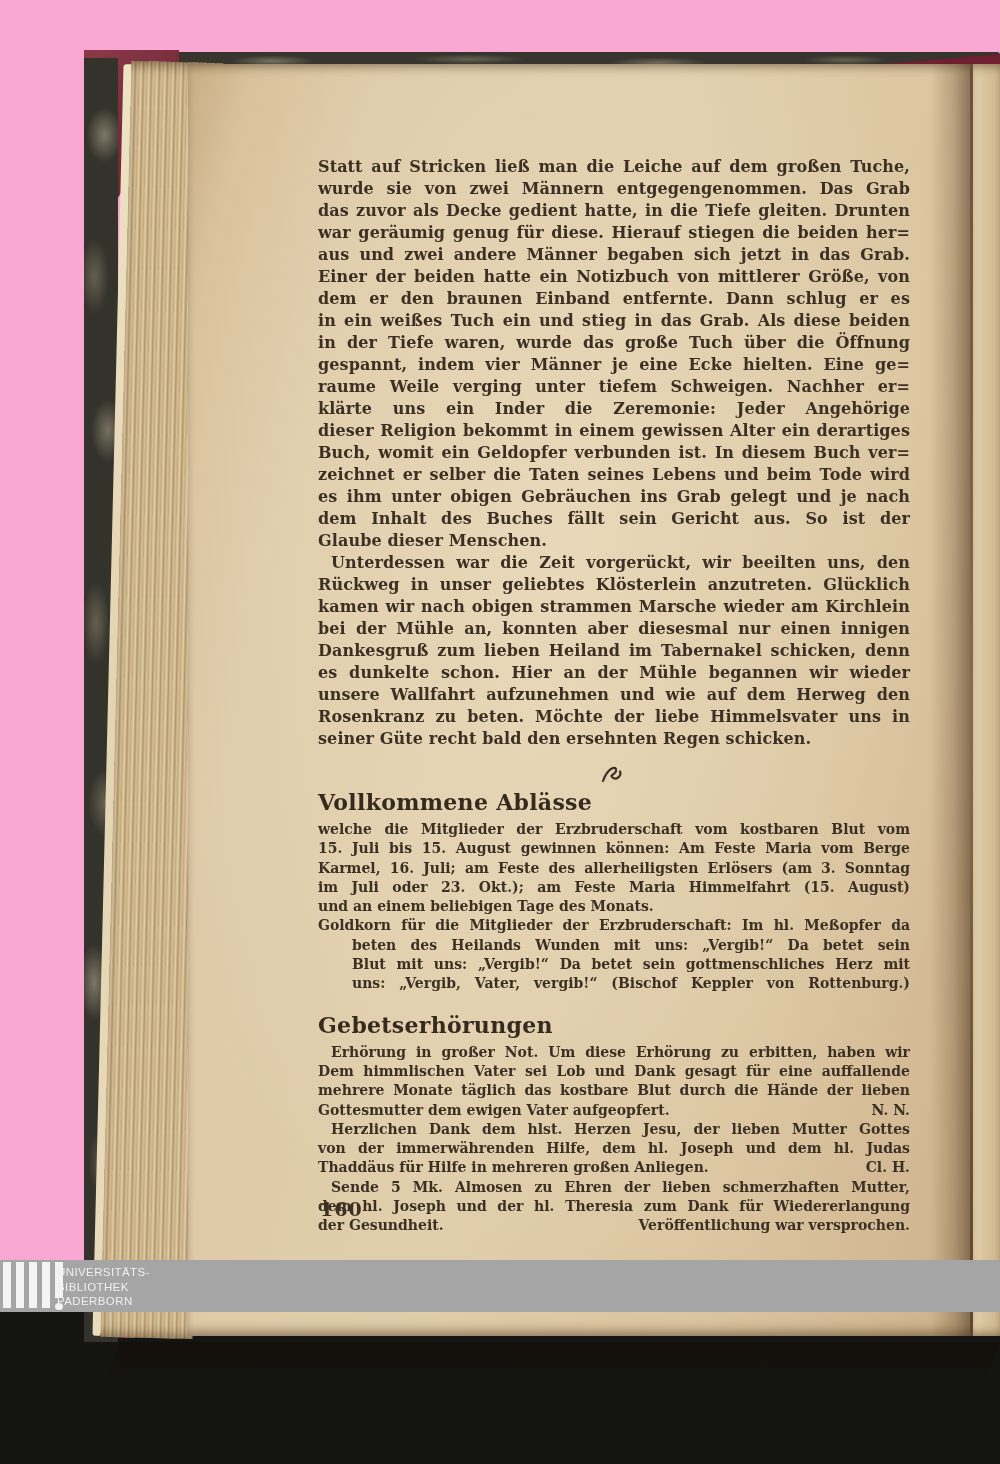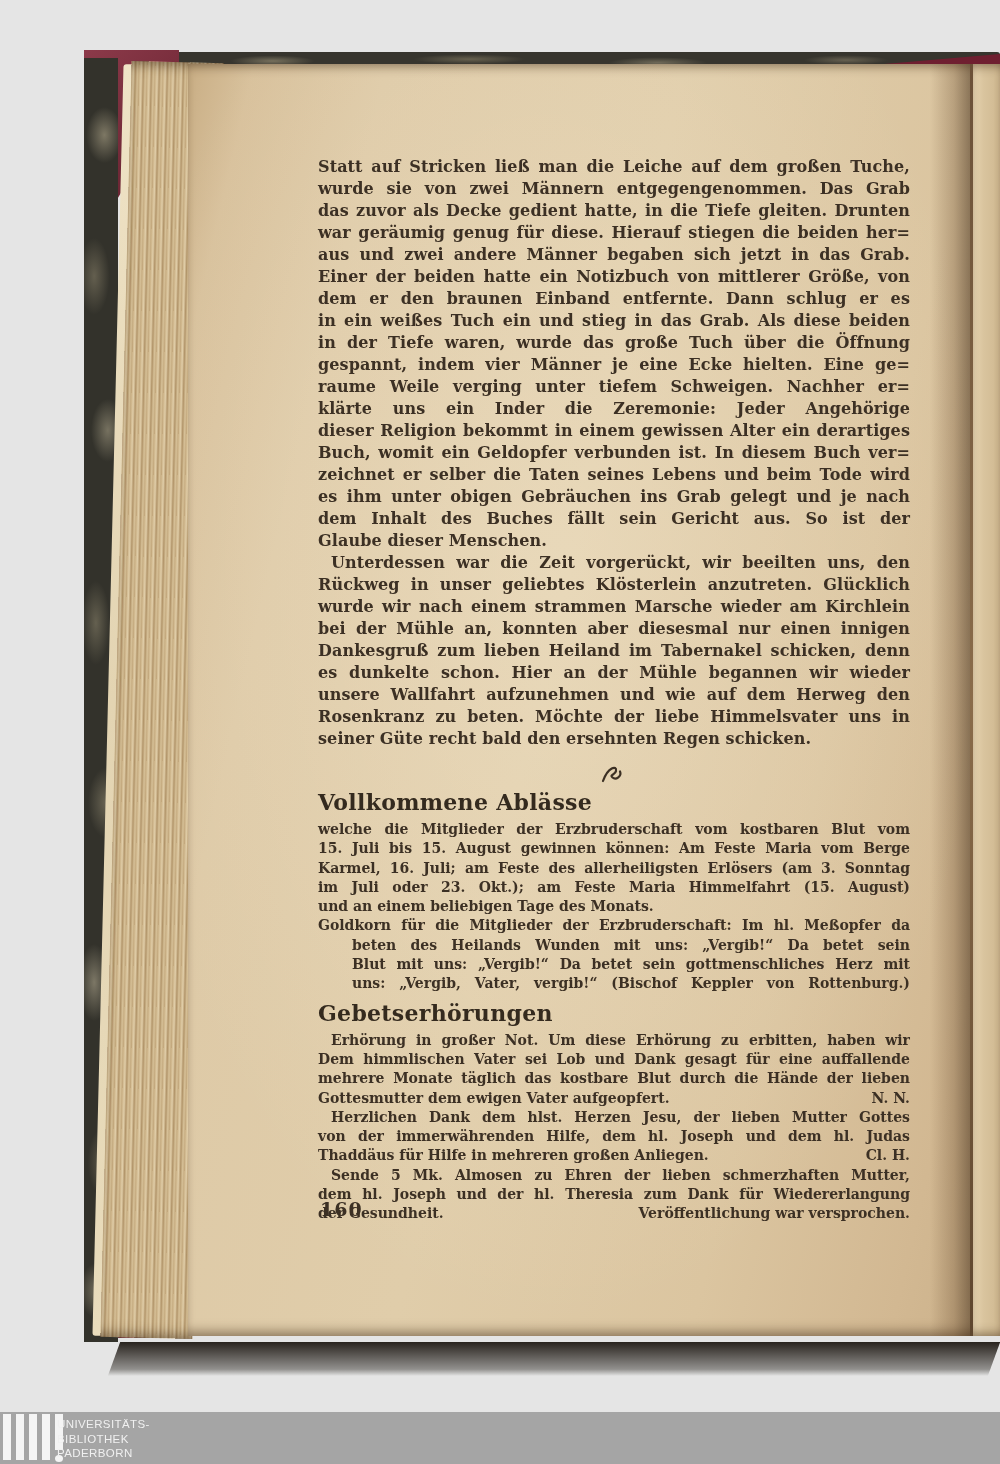--- a/index.html
+++ b/index.html
@@ -1,17 +1,17 @@
 <!DOCTYPE html>
 <html><head>
 <meta charset="utf-8">
 <style>
   * { margin:0; padding:0; box-sizing:border-box; }
   html,body { width:1000px; height:1464px; background:#141412; overflow:hidden; }
-  #canvas { position:relative; width:1000px; height:1464px; background:#e5e5e5; font-family:"DejaVu Serif", serif; }
+  #canvas { position:relative; width:1000px; height:1312px; background:#f9a8d4; font-family:"DejaVu Serif", serif; }
 
   
   .book { position:absolute; left:84px; top:50px; width:916px; height:1300px; }
 
   .cover-top-band { position:absolute; left:60px; top:2px; width:856px; height:18px;
     background-color:#37352e;
     background-image:
       radial-gradient(ellipse 60px 8px at 15% 50%, rgba(170,160,130,.55), transparent 70%),
       radial-gradient(ellipse 80px 7px at 38% 40%, rgba(150,140,110,.5), transparent 70%),
       radial-gradient(ellipse 70px 8px at 60% 60%, rgba(180,170,140,.45), transparent 70%),
@@ -65,21 +65,21 @@
   
   .textcol { position:absolute; left:318px; top:156px; width:592px; color:#3c3024; }
   .tline { text-align:justify; text-align-last:justify; white-space:normal; }
   .lastleft { text-align-last:left; }
   .mainpar .tline { font-size:16px; font-weight:bold; line-height:22px; height:22px; letter-spacing:.1px; }
   .smallpar .tline { font-size:14px; font-weight:bold; line-height:19.3px; height:19.3px; }
   .ind-first .tline:first-child { text-indent:13px; }
   .hang .tline { padding-left:34px; }
   .ornament-row { height:24px; margin-top:14px; text-align:center; }
   .heading { font-size:22px; font-weight:bold; color:#342a1e; letter-spacing:.3px; line-height:28px; margin-top:0; }
-  .heading.h2 { margin-top:5px; }
+  .heading.h2 { margin-top:17px; }
   .sigline { display:flex; justify-content:space-between; font-size:14px; font-weight:bold; line-height:19.3px; height:19.3px; }
   .spacer4 { height:4px; }
   .pagenum { position:absolute; left:320px; top:1198px; font-size:19px; font-weight:bold; color:#3c3024; letter-spacing:1px; }
 
   
   .banner { position:absolute; left:0; bottom:0; width:1000px; height:52px; background:#a5a5a5;
     font-family:Liberation Sans, sans-serif; }
   .logo-bars { position:absolute; left:3px; top:2px; width:60px; height:50px; }
   .logo-bars .bar { position:absolute; top:0; width:8px; height:46px; background:#f4f4f4; }
   .logo-bars .bar.short { height:36px; }
@@ -126,21 +126,21 @@
         <div class="tline">Buch, womit ein Geldopfer verbunden ist. In diesem Buch ver=</div>
         <div class="tline">zeichnet er selber die Taten seines Lebens und beim Tode wird</div>
         <div class="tline">es ihm unter obigen Gebräuchen ins Grab gelegt und je nach</div>
         <div class="tline">dem Inhalt des Buches fällt sein Gericht aus. So ist der</div>
         <div class="tline lastleft">Glaube dieser Menschen.</div>
       </div>
 
     <div class="mainpar ind-first">
         <div class="tline">Unterdessen war die Zeit vorgerückt, wir beeilten uns, den</div>
         <div class="tline">Rückweg in unser geliebtes Klösterlein anzutreten. Glücklich</div>
-        <div class="tline">wurde wir nach einem strammen Marsche wieder am Kirchlein</div>
+        <div class="tline">kamen wir nach obigen strammen Marsche wieder am Kirchlein</div>
         <div class="tline">bei der Mühle an, konnten aber diesesmal nur einen innigen</div>
         <div class="tline">Dankesgruß zum lieben Heiland im Tabernakel schicken, denn</div>
         <div class="tline">es dunkelte schon. Hier an der Mühle begannen wir wieder</div>
         <div class="tline">unsere Wallfahrt aufzunehmen und wie auf dem Herweg den</div>
         <div class="tline">Rosenkranz zu beten. Möchte der liebe Himmelsvater uns in</div>
         <div class="tline lastleft">seiner Güte recht bald den ersehnten Regen schicken.</div>
       </div>
 
     <div class="ornament-row">
       <svg width="30" height="22" viewBox="0 0 30 22">

